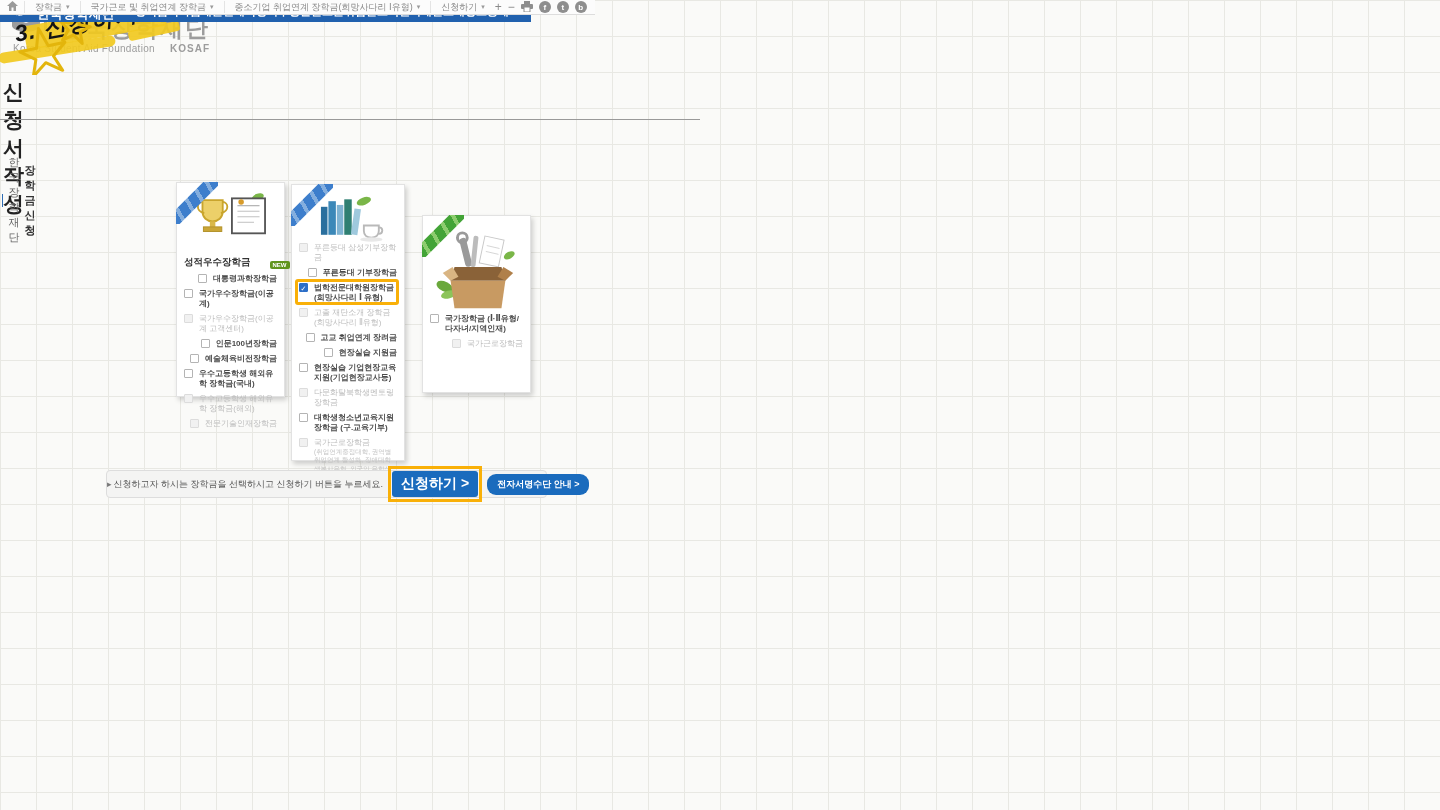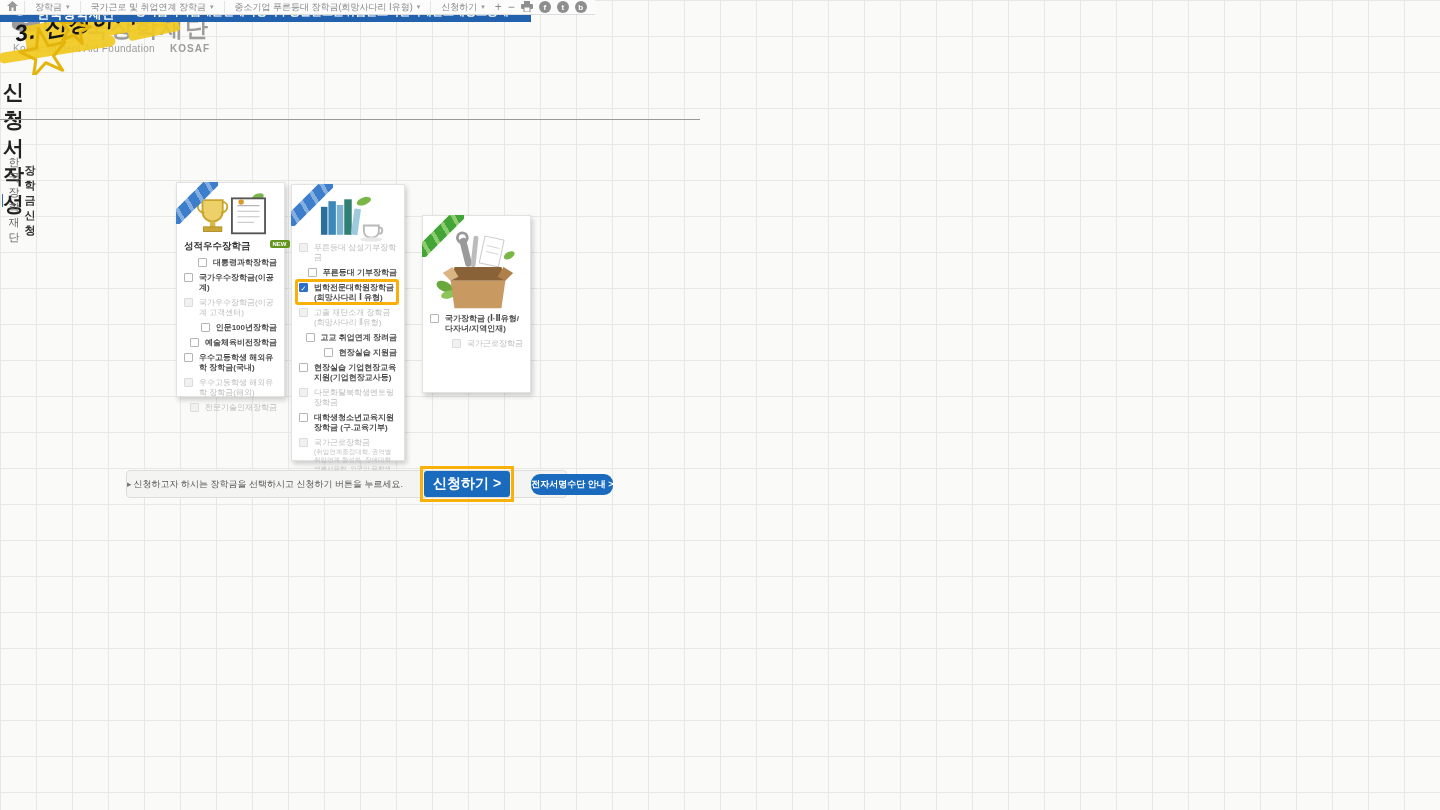--- a/index.html
+++ b/index.html
@@ -60,44 +60,44 @@
   
   .card{position:absolute;background:#fff;border:1px solid #e2e2e2;box-shadow:2px 3px 5px rgba(0,0,0,0.18);padding:6px 7px;box-sizing:border-box;}
   #card-0{left:176px;top:182px;width:109px;height:215px;}
   #card-1{left:291px;top:184px;width:114px;height:277px;}
   #card-2{left:422px;top:215px;width:109px;height:178px;}
   .corner{position:absolute;top:-1px;left:-1px;width:42px;height:42px;overflow:hidden;pointer-events:none;}
   .corner::before{content:"";position:absolute;left:-26px;top:9px;width:94px;height:13px;transform:rotate(-45deg);}
   .corner.blue::before{background:repeating-linear-gradient(105deg,var(--ribbon-blue,#3d7ecc) 0 9px,#84aede 9px 13px);}
   .corner.green::before{background:repeating-linear-gradient(105deg,var(--ribbon-green,#43a437) 0 9px,#8ccc6e 9px 13px);}
   .card-img{display:flex;justify-content:center;align-items:flex-end;}
-  .card-title{font-size:9.5px;font-weight:bold;color:#333;margin:3px 0 5px;display:flex;align-items:flex-start;white-space:nowrap;gap:16px;}
+  .card-title{font-size:9.5px;font-weight:bold;color:#333;margin:19px 0 5px;display:flex;align-items:flex-end;white-space:nowrap;gap:16px;}
   .badge-new{background:var(--badge-green,#61951d);color:#fff;font-size:6px;font-weight:bold;border-radius:2px;padding:1px 3px;margin-left:3px;}
   .item{display:flex;gap:6px;margin-bottom:5px;align-items:flex-start;justify-content:flex-end;}
   .cb{width:9px;height:9px;border:1px solid #b4b4b4;background:#fff;border-radius:1px;flex-shrink:0;margin-top:0;
       font-size:7px;line-height:9px;text-align:center;color:#fff;cursor:pointer;box-sizing:border-box;}
   .item.disabled .cb{border-color:#dcdcdc;background:#f1f1f1;cursor:default;}
   .item.checked .cb{background:var(--checked-blue,#2d6fc8);border-color:var(--checked-blue,#2d6fc8);}
   .item .lbl{font-size:8px;line-height:1.25;color:#4a4a4a;font-weight:bold;}
   .item.disabled .lbl{color:#bdbdbd;font-weight:normal;}
   .item .sub{display:block;font-size:6.5px;font-weight:normal;line-height:1.3;color:#c3c3c3;}
   .hlwrap{position:relative;}
   .hlwrap::after{content:"";position:absolute;left:-4px;right:-2px;top:-4px;bottom:-2px;
       border:3px solid var(--highlight-orange,#f9b008);border-radius:3px;pointer-events:none;}
   
-  #footer-bar{position:absolute;left:126px;top:470px;width:441px;height:28px;background:#f4f4f3;border:1px solid #ddd;
-      border-radius:4px;display:flex;align-items:center;justify-content:flex-start;gap:21px;box-sizing:border-box;}
+  #footer-bar{position:absolute;left:106px;top:470px;width:441px;height:28px;background:#f4f4f3;border:1px solid #ddd;
+      border-radius:4px;display:flex;align-items:center;justify-content:flex-start;gap:9px;box-sizing:border-box;}
   #footer-bar .msg{font-size:9px;color:#555;white-space:nowrap;}
   #footer-bar .msg .bullet{color:#777;margin-right:2px;}
   .apply-wrap{position:relative;}
   .apply-wrap::after{content:"";position:absolute;inset:-5px -4px;border:3px solid var(--highlight-orange,#f9b008);pointer-events:none;}
   .sq-btn{background:var(--button-blue,#1a6bbd);color:#fff;font-size:14px;font-weight:bold;border:none;border-radius:3px;
       padding:4px 9px;cursor:pointer;white-space:nowrap;}
   .rnd-btn{background:var(--button-blue,#1a6bbd);color:#fff;font-size:9px;font-weight:bold;border:none;border-radius:9px;
-      padding:4px 0;cursor:pointer;white-space:nowrap;}
+      padding:4px 10px;cursor:pointer;white-space:nowrap;}
 </style>
 </head>
 <body>
 
 <div class="abs" id="green-band"></div>
 <div class="abs" id="black-bar"></div>
 <div class="abs" id="top-divider"></div>
 <div class="abs" id="bottom-strip"></div>
 
 <div class="abs" id="gray-logo">
@@ -173,21 +173,21 @@
     <span id="crumbs" style="display:flex;">
         <span class="crumb">
           <span>장학금</span>
           <span class="caret">▾</span>
         </span>
         <span class="crumb">
           <span>국가근로 및 취업연계 장학금</span>
           <span class="caret">▾</span>
         </span>
         <span class="crumb">
-          <span>중소기업 푸른등대 장학금(희망사다리 Ⅰ유형)</span>
+          <span>중소기업 취업연계 장학금(희망사다리 Ⅰ유형)</span>
           <span class="caret">▾</span>
         </span>
         <span class="crumb">
           <span>신청하기</span>
           <span class="caret">▾</span>
         </span>
       </span>
     <span id="bc-tools">
       <span class="zoombtn">+</span>
       <span class="zoombtn">−</span>

